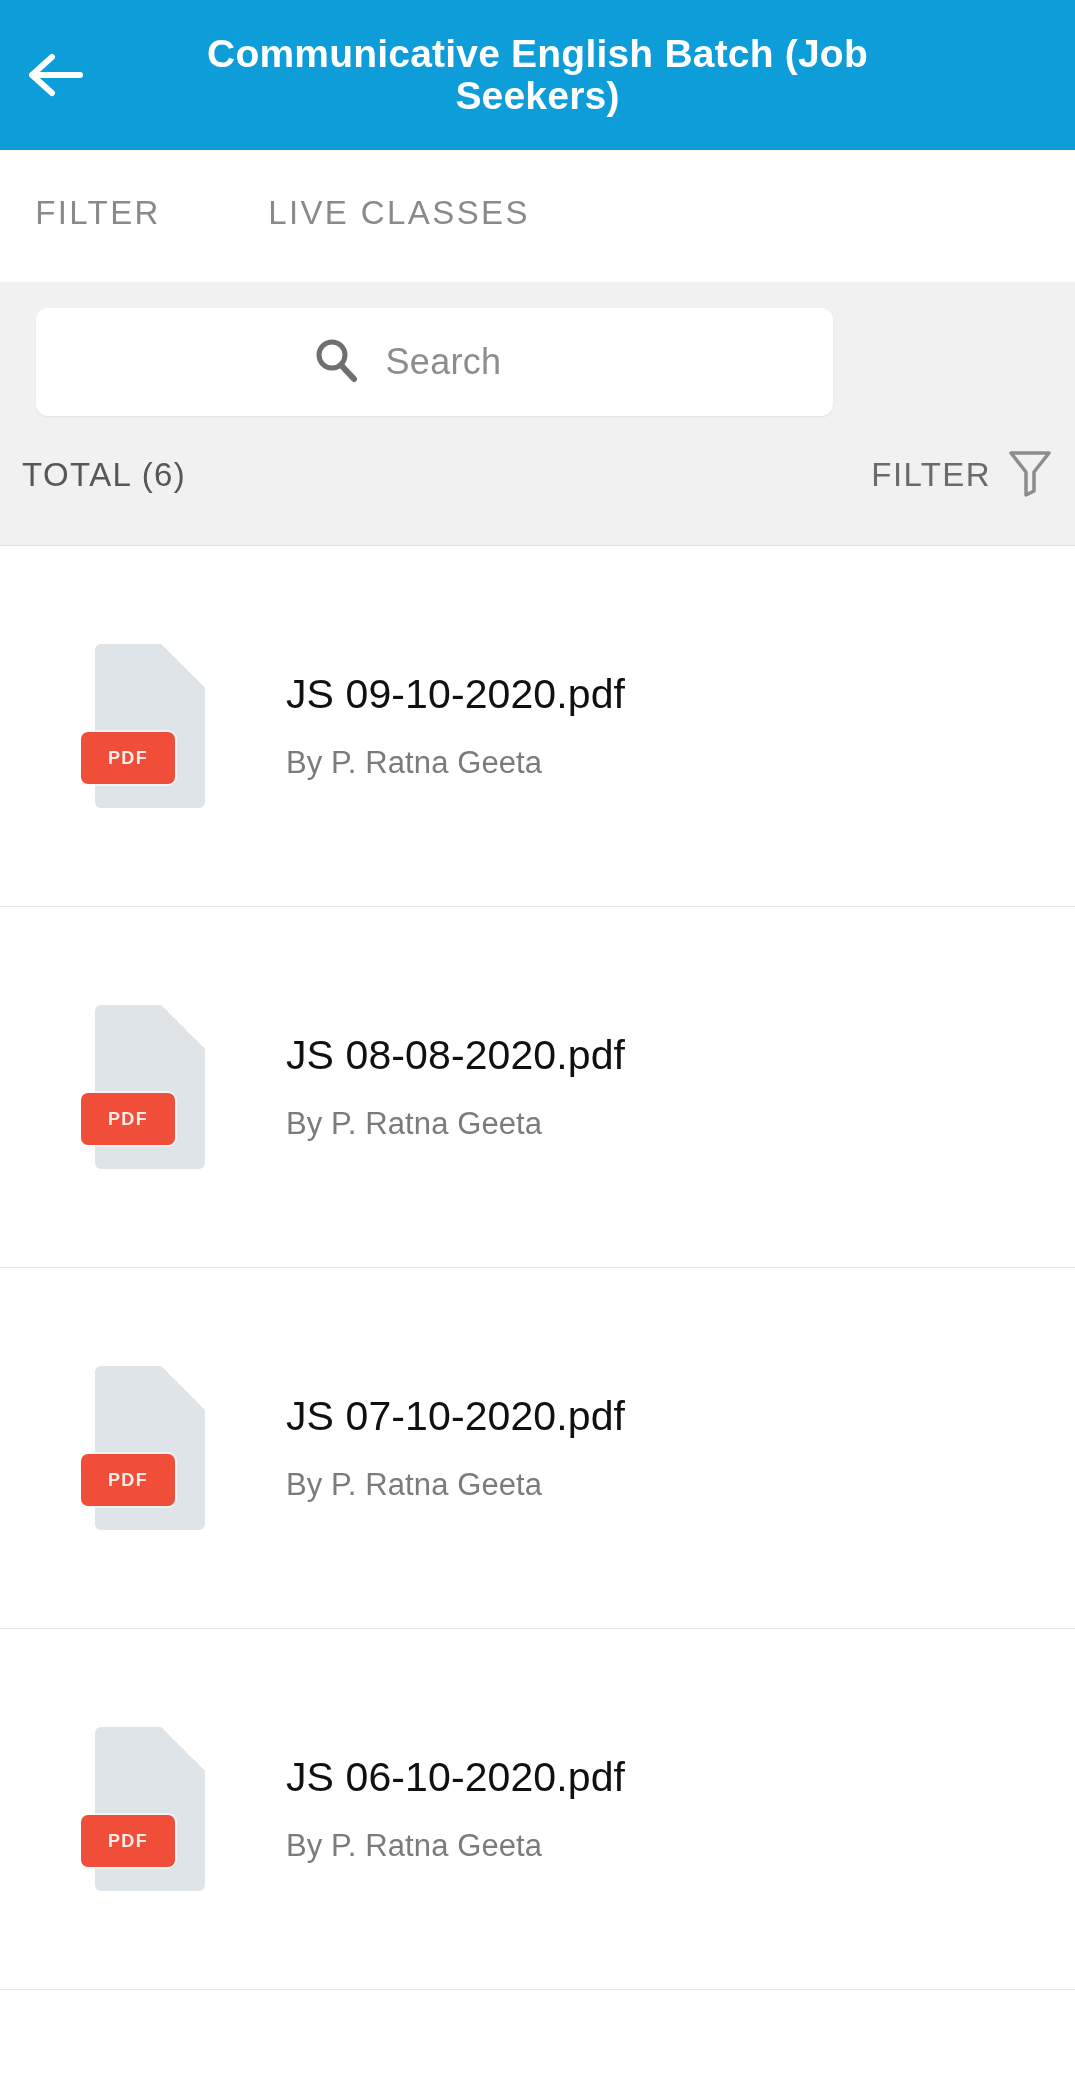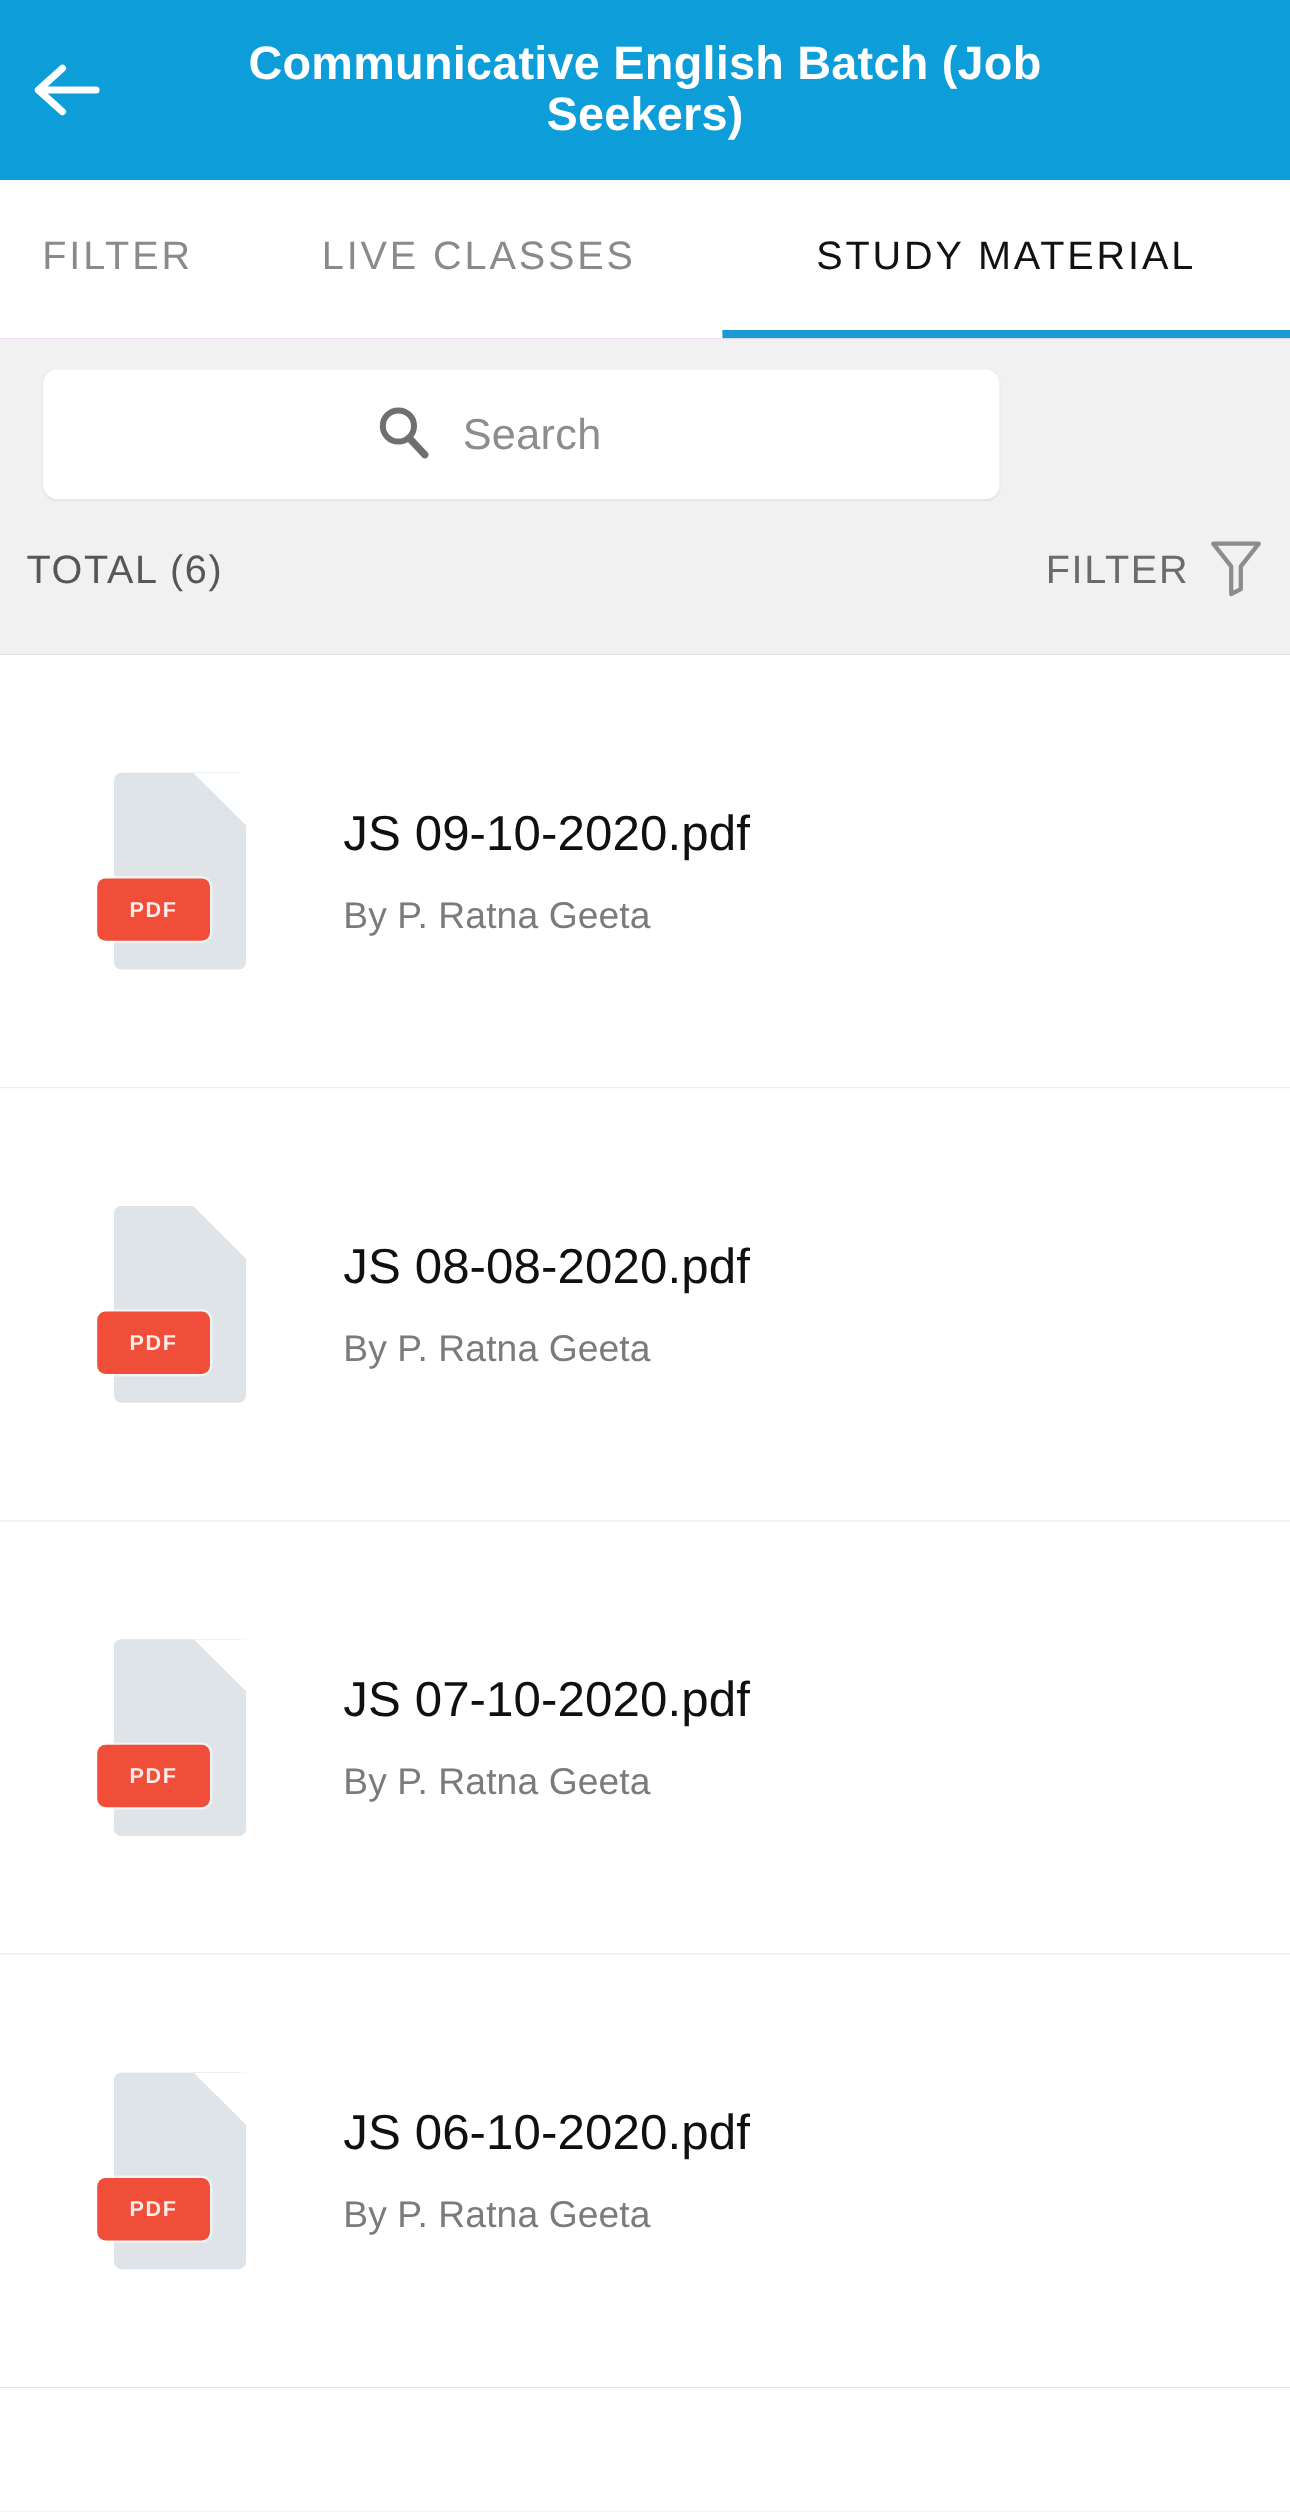--- a/index.html
+++ b/index.html
@@ -3,21 +3,21 @@
 <meta charset="utf-8">
 <style>
   * { margin:0; padding:0; box-sizing:border-box; }
   html, body {
     width:1075px; height:2093px;
     background:#ffffff;
     font-family:"Liberation Sans", sans-serif;
     -webkit-font-smoothing:antialiased;
     overflow:hidden;
   }
-  #app { position:relative; width:1075px; height:2093px; background:#f0abfc; }
+  #app { position:relative; width:1075px; height:2093px; background:#404040; }
 
   
   .appbar {
     position:absolute; top:0; left:0; width:1075px; height:150px;
     background:#0d9dd8;
     display:flex; align-items:center;
   }
   .back-btn {
     width:110px; height:150px;
     display:flex; align-items:center; justify-content:center;
@@ -178,24 +178,20 @@
 
   <div class="tabbar">
     <div class="tab tab-videos">
       <span class="tab-label">FILTER</span>
       <span class="tab-underline"></span>
     </div>
     <div class="tab tab-live">
       <span class="tab-label">LIVE CLASSES</span>
       <span class="tab-underline"></span>
     </div>
-    <div class="tab tab-study active">
-      <span class="tab-label">STUDY MATERIAL</span>
-      <span class="tab-underline"></span>
-    </div>
   </div>
 
   <div class="searchzone">
 
     <div class="searchbox">
       <div class="search-inner">
         <span class="search-icon">
           <svg width="48" height="48" viewBox="0 0 48 48" aria-hidden="true">
             <circle cx="20" cy="19" r="13" fill="none" stroke="#6f6f6f" stroke-width="5"></circle>
             <line x1="29" y1="29" x2="42" y2="43" stroke="#6f6f6f" stroke-width="6" stroke-linecap="round"></line>

